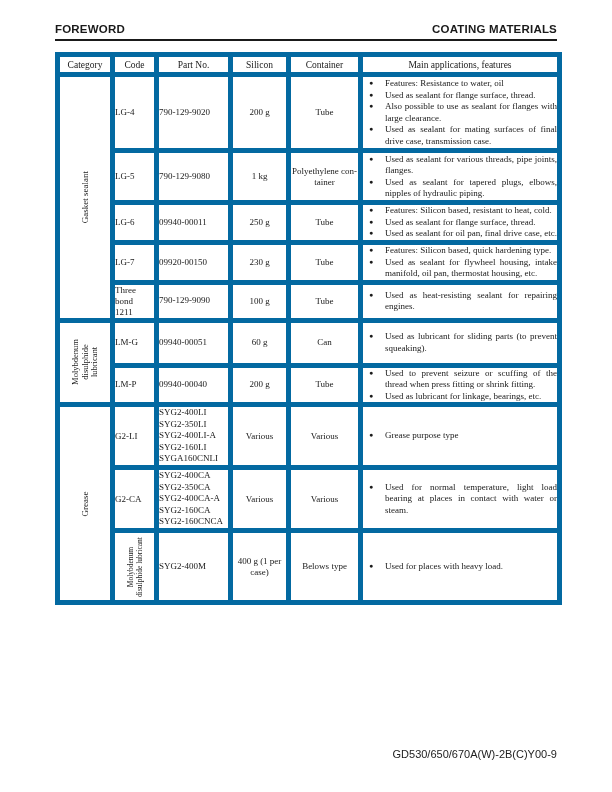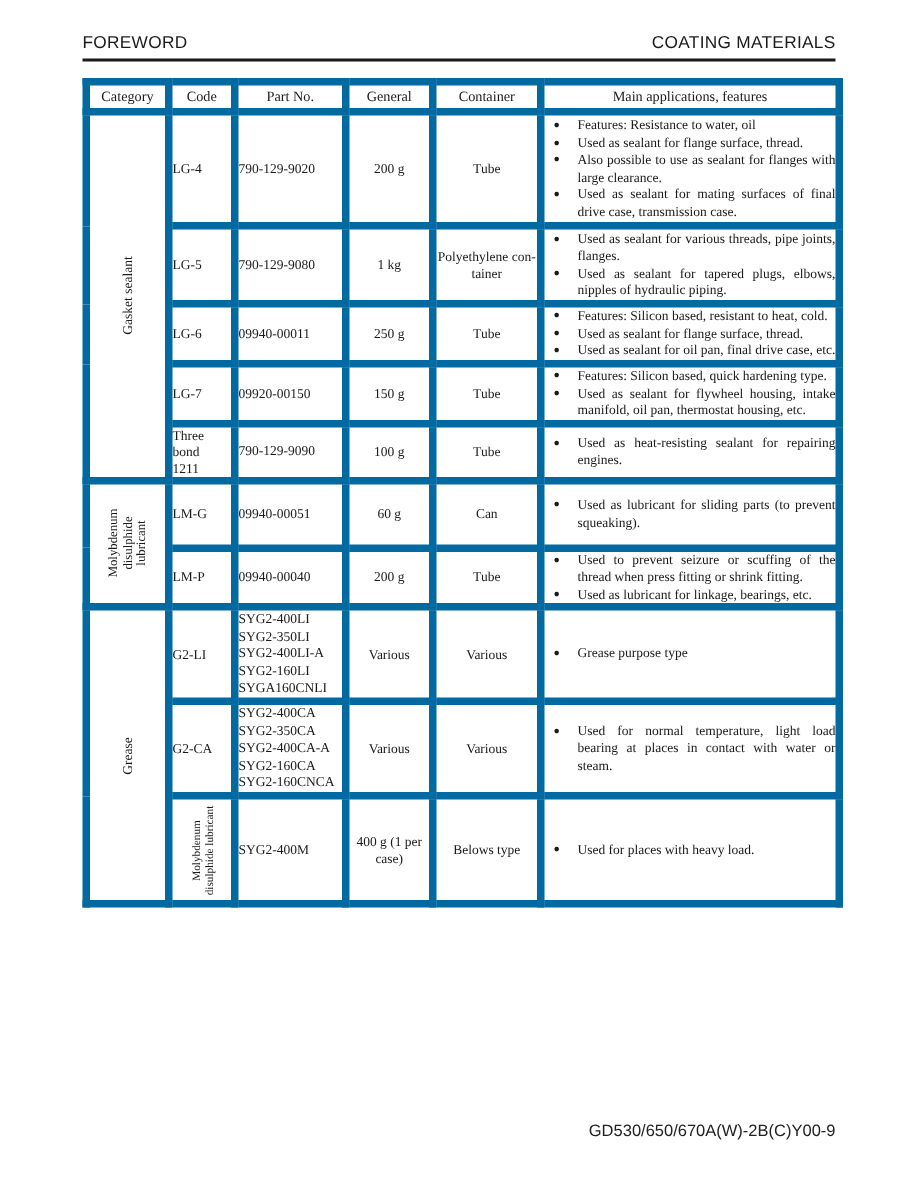--- a/index.html
+++ b/index.html
@@ -10,21 +10,21 @@
     font-family: "Liberation Serif", serif;
     color: #1a1a1a;
     overflow: hidden;
   }
   
   .page-header {
     position: absolute;
     left: 55px; right: 55px; top: 23px;
     display: flex; justify-content: space-between; align-items: flex-end;
     font-family: "Liberation Sans", sans-serif;
-    font-weight: normal; font-size: 11.5px;
+    font-weight: bold; font-size: 11.5px;
     border-bottom: 2px solid #1a1a1a;
     padding-bottom: 4px;
     letter-spacing: 0.2px;
   }
   
   .page-footer {
     position: absolute;
     left: 55px; right: 55px; top: 748px;
     display: flex; justify-content: flex-end;
     font-family: "Liberation Sans", sans-serif;
@@ -85,21 +85,21 @@
       <col style="width:74px">
     <col style="width:58px">
       <col style="width:72px">
       <col style="width:199px">
   </colgroup>
   <tbody>
   <tr class="hrow">
     <th class="col-hd">Category</th>
     <th class="col-hd">Code</th>
     <th class="col-hd">Part No.</th>
-    <th class="col-hd">General</th>
+    <th class="col-hd">Silicon</th>
     <th class="col-hd">Container</th>
     <th class="col-hd">Main applications, features</th>
   </tr>
 
   <tr class="r0">
     <td class="rotcell" rowspan="5">
       <div class="rot rot-gasket">Gasket sealant</div>
     </td>
     <td class="code">LG-4</td>
     <td class="part">790-129-9020</td>
@@ -160,21 +160,21 @@
       <div class="brow">
             <span class="bm">●</span>
             <div class="bt">Used as sealant for oil pan, final drive case, etc.</div>
           </div>
     </td>
   </tr>
 
   <tr class="r3">
     <td class="code">LG-7</td>
     <td class="part">09920-00150</td>
-    <td class="qty">150 g</td>
+    <td class="qty">230 g</td>
     <td class="cont">Tube</td>
     <td class="feat">
       <div class="brow">
             <span class="bm">●</span>
             <div class="bt">Features: Silicon based, quick hardening type.</div>
           </div>
       <div class="brow">
             <span class="bm">●</span>
             <div class="bt">Used as sealant for flywheel housing, intake manifold, oil pan, thermostat housing, etc.</div>
           </div>

